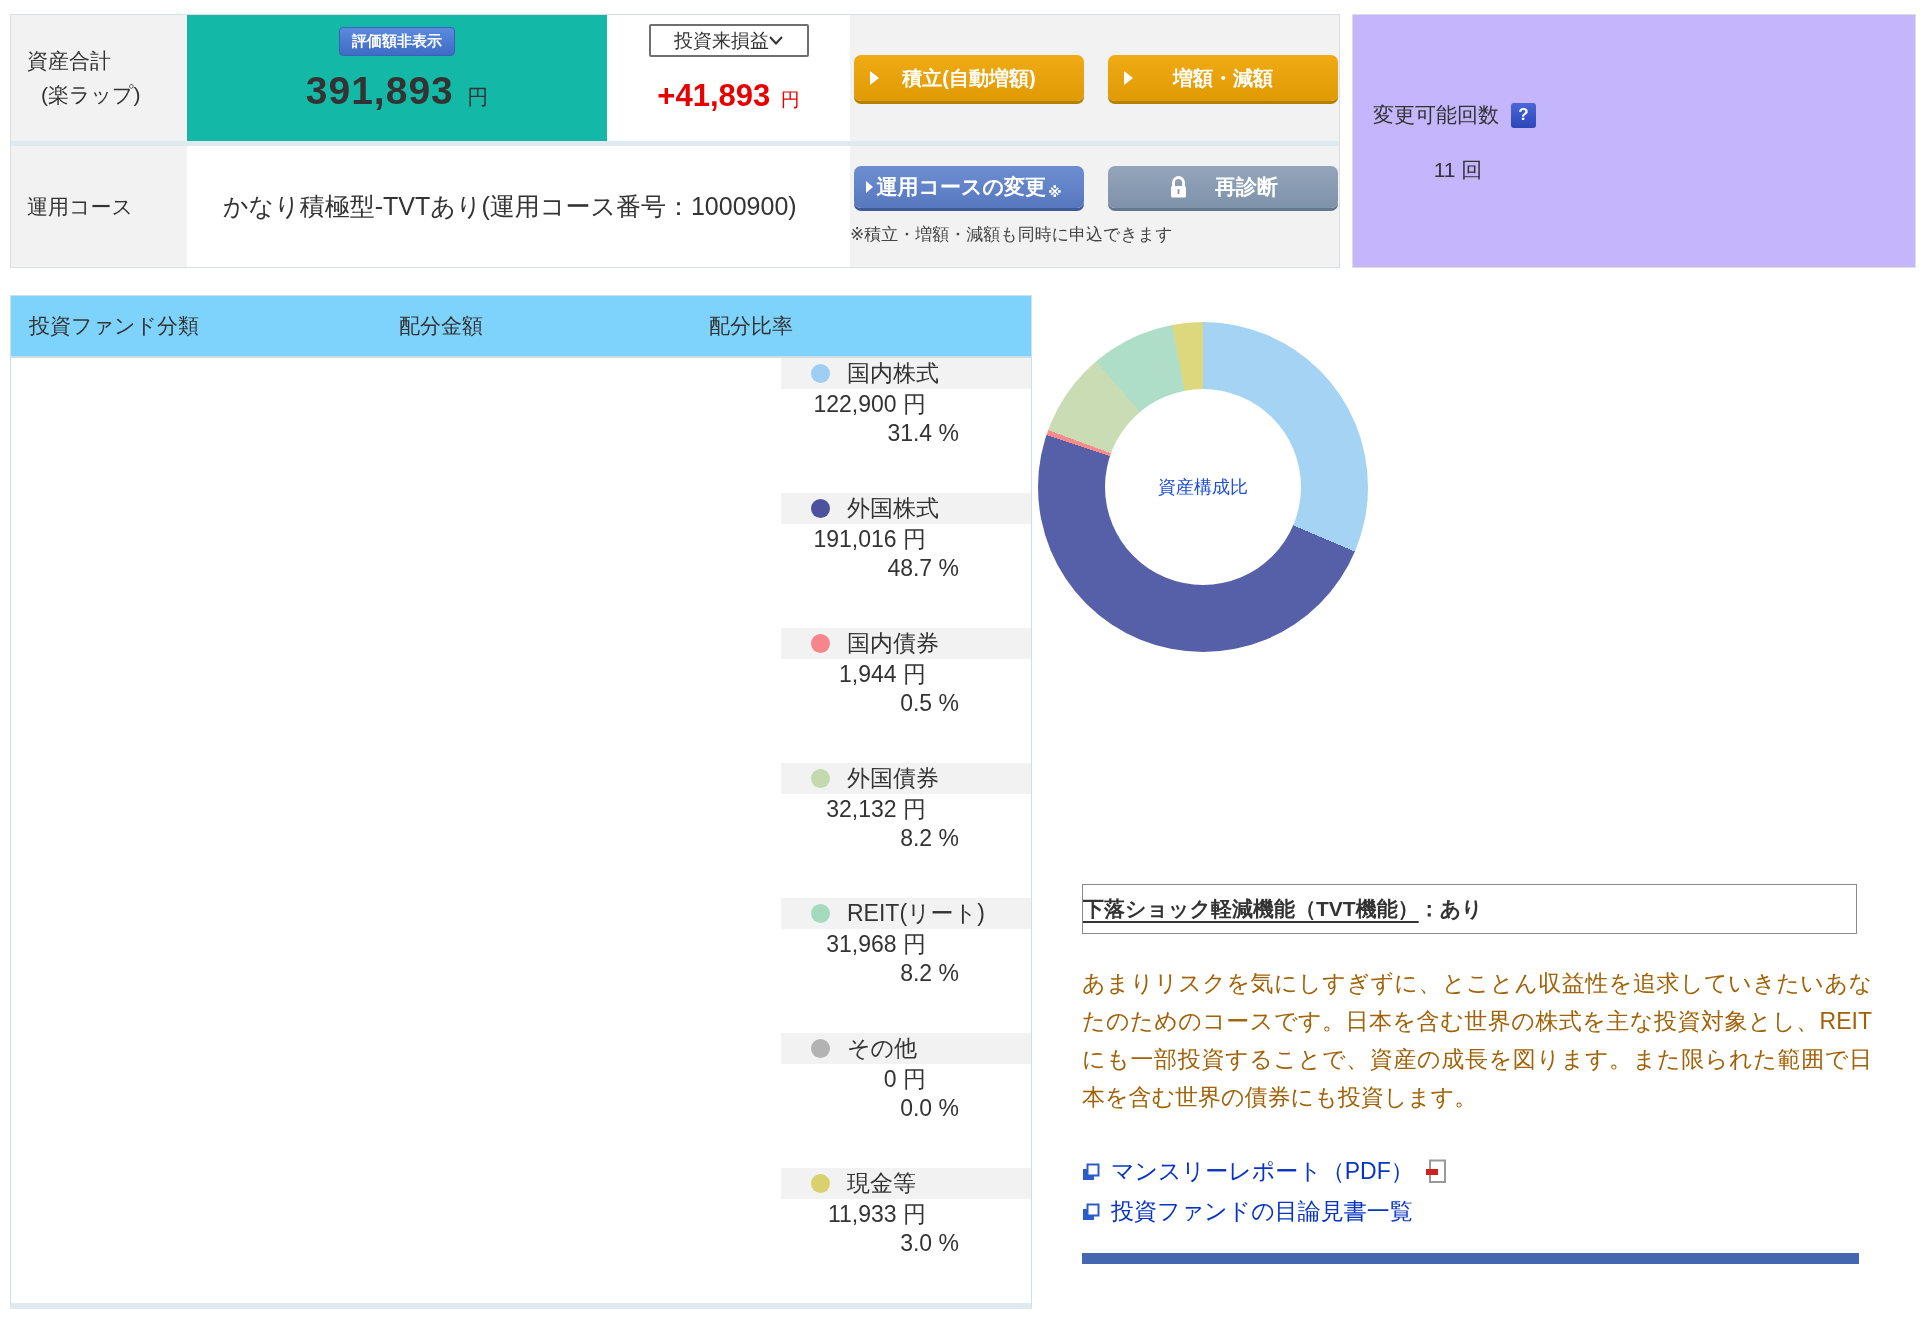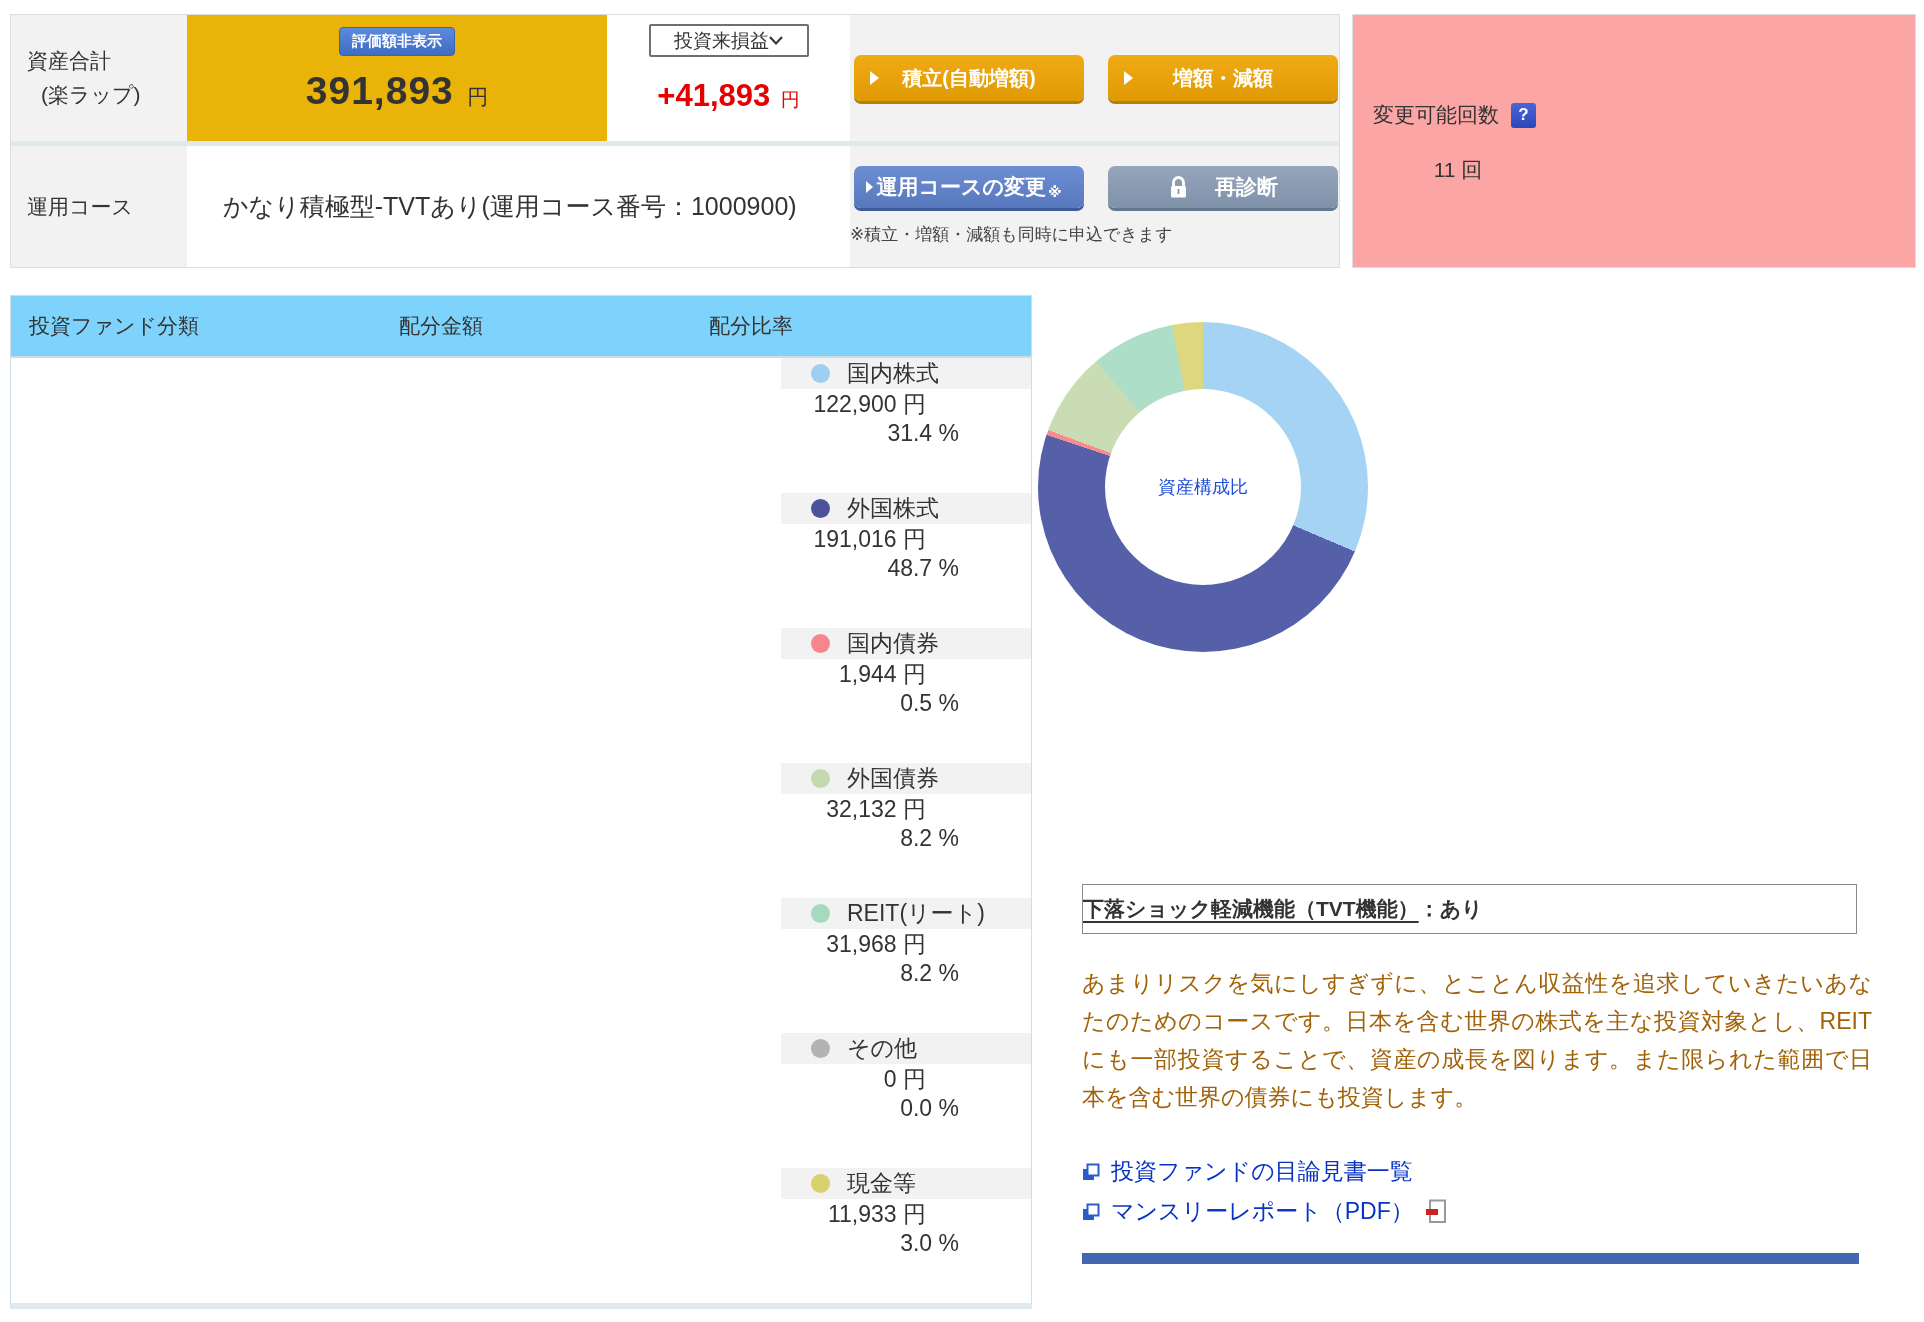--- a/index.html
+++ b/index.html
@@ -11,21 +11,21 @@
   }
   
   .top-area { display:flex; margin:14px 8px 0 10px; gap:12px; }
   .main-box { width:1330px; border:1px solid #d9dee3; background:#fff; }
   .srow { display:flex; }
   .row1 { height:126px; }
   .row2 { height:121px; }
   .h-divider { height:5px; background:#dfe9f0; }
   .cell-label { width:176px; background:#f2f2f2; padding-left:16px; display:flex; flex-direction:column; justify-content:center; font-size:21px; color:#333; }
   .cell-label .line2 { padding-left:14px; margin-top:6px; }
-  .cell-total { width:420px; background:#eab308; display:flex; flex-direction:column; align-items:center; padding-top:12px; }
+  .cell-total { width:420px; background:#14b8a6; display:flex; flex-direction:column; align-items:center; padding-top:12px; }
   .hide-badge { background:linear-gradient(#5b8ade,#3f6cc4); border:1px solid #3a63b8; color:#fff; font-size:15px; font-weight:bold; padding:4px 12px; border-radius:4px; cursor:pointer; }
   .total-line { margin-top:13px; white-space:nowrap; }
   .total-amount { font-size:39px; font-weight:bold; color:#333; letter-spacing:1px; }
   .total-unit { font-size:21px; margin-left:9px; }
   .cell-profit { width:243px; background:#fff; display:flex; flex-direction:column; align-items:center; padding-top:9px; }
   .profit-select { width:160px; height:33px; border:2px solid #6f6f6f; border-radius:2px; background:#fff; display:flex; align-items:center; justify-content:center; padding:6px 10px; font-size:19px; cursor:pointer; }
   .profit-line { margin-top:21px; white-space:nowrap; }
   .profit-amount { color:#e60000; font-size:31px; font-weight:bold; }
   .profit-unit { color:#e60000; font-size:19px; margin-left:6px; }
   .cell-buttons { flex:1; background:#f2f2f2; display:flex; align-items:center; gap:24px; padding-left:4px; }
@@ -33,21 +33,21 @@
   .cell-buttons2 { width:489px; background:#f2f2f2; padding-top:20px; }
   .btn-row2 { display:flex; gap:24px; padding-left:4px; }
   .btn { position:relative; width:230px; height:46px; border-radius:7px; color:#fff; font-size:20px; font-weight:bold; display:flex; align-items:center; justify-content:center; cursor:pointer; white-space:nowrap; }
   .btn-orange { background:linear-gradient(#f0ab14,#e09a04); box-shadow:0 3px 0 #b57f00; }
   .btn-blue   { height:42px; font-size:21px; background:linear-gradient(#6e8ed2,#5878be); box-shadow:0 3px 0 #40599a; }
   .btn-gray   { height:42px; font-size:21px; background:linear-gradient(#95a5bb,#7e92aa); box-shadow:0 3px 0 #64788f; gap:26px; }
   .tri { position:absolute; left:16px; top:50%; transform:translateY(-50%); width:0; height:0; border-left:9px solid #fff; border-top:7px solid transparent; border-bottom:7px solid transparent; }
   .tri-sm { position:absolute; left:12px; top:50%; transform:translateY(-50%); width:0; height:0; border-left:7px solid #fff; border-top:6px solid transparent; border-bottom:6px solid transparent; }
   .kome { font-size:14px; align-self:flex-end; margin:0 0 8px 2px; }
   .note { font-size:17px; color:#444; margin-top:15px; white-space:nowrap; }
-  .count-box { flex:1; border:1px solid #d9dee3; background:#fca5a5; padding:86px 0 0 20px; }
+  .count-box { flex:1; border:1px solid #d9dee3; background:#c4b5fd; padding:86px 0 0 20px; }
   .count-label-row { display:flex; align-items:center; gap:12px; font-size:21px; }
   .help-icon { width:25px; height:25px; border-radius:3px; background:linear-gradient(#4a66d8,#2c46b8); color:#fff; font-size:17px; font-weight:bold; display:flex; align-items:center; justify-content:center; cursor:pointer; }
   .count-value { margin-top:27px; width:170px; text-align:center; font-size:21px; }
   
   .content-area { display:flex; margin:27px 8px 0 10px; }
   .fund-table { width:1022px; border:1px solid #cfdfe9; border-bottom:6px solid #dfe9f0; background:#fff; }
   .t-header { display:flex; height:62px; background:#7dd3fc; border-bottom:2px solid #ccdde8; align-items:center; font-size:21px; color:#333; }
   .h-cat { width:250px; padding-left:18px; }
   .h-amount { width:360px; text-align:center; }
   .h-ratio { width:260px; text-align:center; }
@@ -227,34 +227,34 @@
     <div class="description">あまりリスクを気にしすぎずに、とことん収益性を追求していきたいあなたのためのコースです。日本を含む世界の株式を主な投資対象とし、REITにも一部投資することで、資産の成長を図ります。また限られた範囲で日本を含む世界の債券にも投資します。</div>
 
     <div class="links">
       <div class="link-row">
         <span>
           <svg width="18" height="18" viewBox="0 0 18 18">
             <rect x="1" y="6" width="11" height="11" fill="#2b5cc8"></rect>
             <rect x="5.5" y="1.5" width="11" height="11" fill="#fff" stroke="#2b5cc8" stroke-width="2"></rect>
           </svg>
         </span>
-        <span class="link-text">投資ファンドの目論見書一覧</span>
+        <span class="link-text">マンスリーレポート（PDF）</span>
+        <span>
+          <svg width="22" height="25" viewBox="0 0 22 25">
+            <rect x="5" y="1.5" width="15" height="21.5" fill="#fff" stroke="#999" stroke-width="2"></rect>
+            <rect x="1" y="10" width="12" height="6" fill="#cc2222"></rect>
+          </svg>
+        </span>
       </div>
       <div class="link-row">
         <span>
           <svg width="18" height="18" viewBox="0 0 18 18">
             <rect x="1" y="6" width="11" height="11" fill="#2b5cc8"></rect>
             <rect x="5.5" y="1.5" width="11" height="11" fill="#fff" stroke="#2b5cc8" stroke-width="2"></rect>
           </svg>
         </span>
-        <span class="link-text">マンスリーレポート（PDF）</span>
-        <span>
-          <svg width="22" height="25" viewBox="0 0 22 25">
-            <rect x="5" y="1.5" width="15" height="21.5" fill="#fff" stroke="#999" stroke-width="2"></rect>
-            <rect x="1" y="10" width="12" height="6" fill="#cc2222"></rect>
-          </svg>
-        </span>
+        <span class="link-text">投資ファンドの目論見書一覧</span>
       </div>
     </div>
 
     <div class="bottom-bar"></div>
   </div>
 </div>
 
 </body></html>

